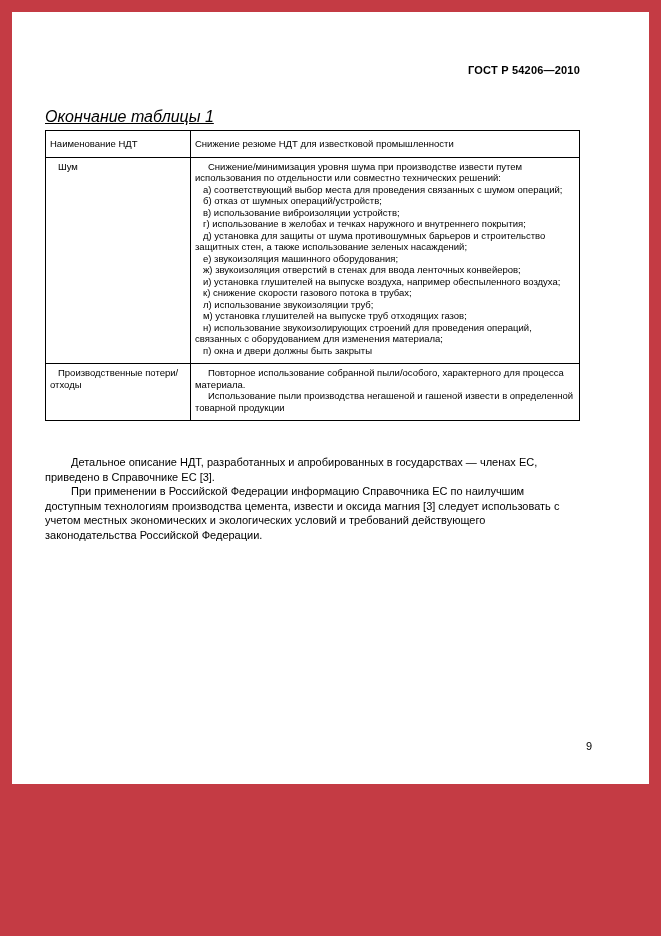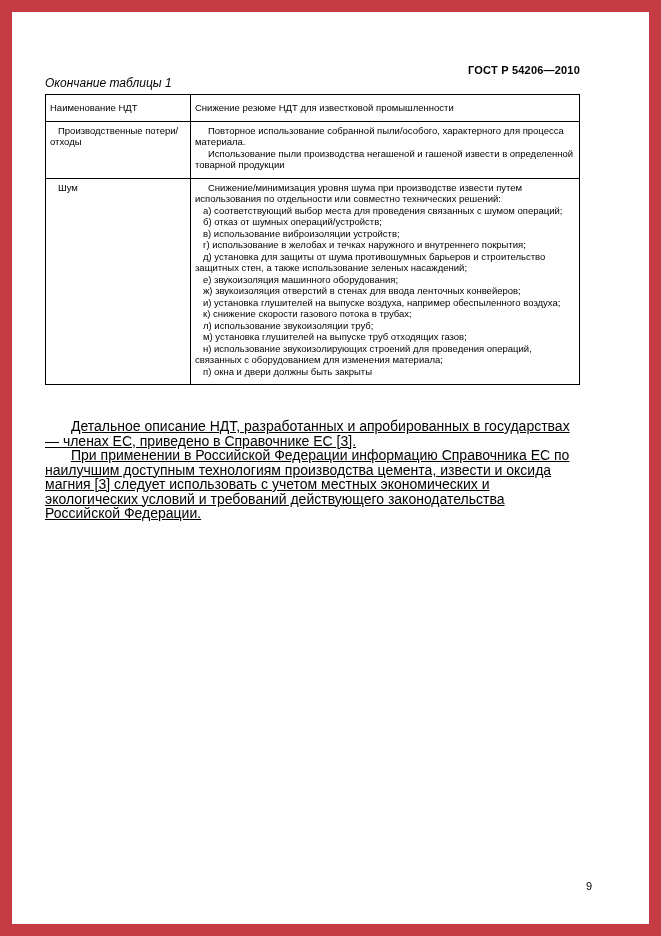--- a/index.html
+++ b/index.html
@@ -7,38 +7,39 @@
   body {
     background: #c43b44;
     font-family: "Liberation Sans", sans-serif;
     color: #000;
     position: relative;
     overflow: hidden;
   }
   .page {
     position: absolute;
     left: 12px; top: 12px;
-    width: 637px; height: 912px;
+    width: 637px; height: 772px;
     background: #ffffff;
   }
   .content {
     position: absolute;
     left: 33px; top: 52px;
     width: 535px;
   }
   .doc-number {
     text-align: right;
     font-weight: bold;
     font-size: 11px;
     letter-spacing: 0.2px;
   }
   .table-caption {
-    margin-top: 0;
+    margin-top: 32px;
     font-style: italic;
-    font-size: 12px;
+    font-size: 16px;
+    text-decoration: underline;
   }
   table.ndt-table {
     margin-top: 4px;
     width: 100%;
     border-collapse: collapse;
   }
   .ndt-table th, .ndt-table td {
     border: 1px solid #000;
     vertical-align: top;
   }
@@ -51,21 +52,21 @@
   }
   .ndt-table td {
     font-size: 9.5px;
     line-height: 11.5px;
     padding: 3px 5px 7px 4px;
   }
   col.col-name { width: 145px; }
   .name-cell p { text-indent: 8px; }
   .cell-para { text-indent: 13px; }
   .cell-item { text-indent: 8px; }
-  .body-text { margin-top: 34px; font-size: 14px; line-height: 14.5px; text-decoration: underline; }
+  .body-text { margin-top: 34px; font-size: 11px; line-height: 14.5px; }
   .body-text p { text-indent: 26px; }
   .page-number {
     position: absolute;
     right: 57px; bottom: 32px;
     font-size: 11px;
   }
 </style>
 </head>
 <body style="background: rgb(196, 59, 68);">
 
@@ -83,48 +84,48 @@
       </colgroup>
       <thead>
         <tr>
           <th>Наименование НДТ</th>
           <th>Снижение резюме НДТ для известковой промышленности</th>
         </tr>
       </thead>
       <tbody>
         <tr>
           <td class="name-cell">
-            <p>Производственные потери/отходы</p>
-          </td>
-          <td>
-            <p class="cell-para">Повторное использование собранной пыли/особого, характерного для процесса материала.</p>
-            <p class="cell-para">Использование пыли производства негашеной и гашеной извести в определенной товарной продукции</p>
-          </td>
-        </tr>
-        <tr>
-          <td class="name-cell">
             <p>Шум</p>
           </td>
           <td>
             <p class="cell-para">Снижение/минимизация уровня шума при производстве извести путем использования по отдельности или совместно технических решений:</p>
             <p class="cell-item">а)  соответствующий выбор места для проведения связанных с шумом операций;</p>
             <p class="cell-item">б)  отказ от шумных операций/устройств;</p>
             <p class="cell-item">в)  использование виброизоляции устройств;</p>
             <p class="cell-item">г)  использование в желобах и течках наружного и внутреннего покрытия;</p>
             <p class="cell-item">д)  установка для защиты от шума противошумных барьеров и строительство защитных стен, а также использование зеленых насаждений;</p>
             <p class="cell-item">е)  звукоизоляция машинного оборудования;</p>
             <p class="cell-item">ж)  звукоизоляция отверстий в стенах для ввода ленточных конвейеров;</p>
             <p class="cell-item">и)  установка глушителей на выпуске воздуха, например обеспыленного воздуха;</p>
             <p class="cell-item">к)  снижение скорости газового потока в трубах;</p>
             <p class="cell-item">л)  использование звукоизоляции труб;</p>
             <p class="cell-item">м)  установка глушителей на выпуске труб отходящих газов;</p>
             <p class="cell-item">н)  использование звукоизолирующих строений для проведения операций, связанных с оборудованием для изменения материала;</p>
             <p class="cell-item">п)  окна и двери должны быть закрыты</p>
           </td>
         </tr>
+        <tr>
+          <td class="name-cell">
+            <p>Производственные потери/отходы</p>
+          </td>
+          <td>
+            <p class="cell-para">Повторное использование собранной пыли/особого, характерного для процесса материала.</p>
+            <p class="cell-para">Использование пыли производства негашеной и гашеной извести в определенной товарной продукции</p>
+          </td>
+        </tr>
       </tbody>
     </table>
 
     <div class="body-text">
       <p>Детальное описание НДТ, разработанных и апробированных в государствах — членах ЕС, приведено в Справочнике ЕС [3].</p>
       <p>При применении в Российской Федерации информацию Справочника ЕС по наилучшим доступным технологиям производства цемента, извести и оксида магния [3] следует использовать с учетом местных экономических и экологических условий и требований действующего законодательства Российской Федерации.</p>
     </div>
 
   </div>
 

